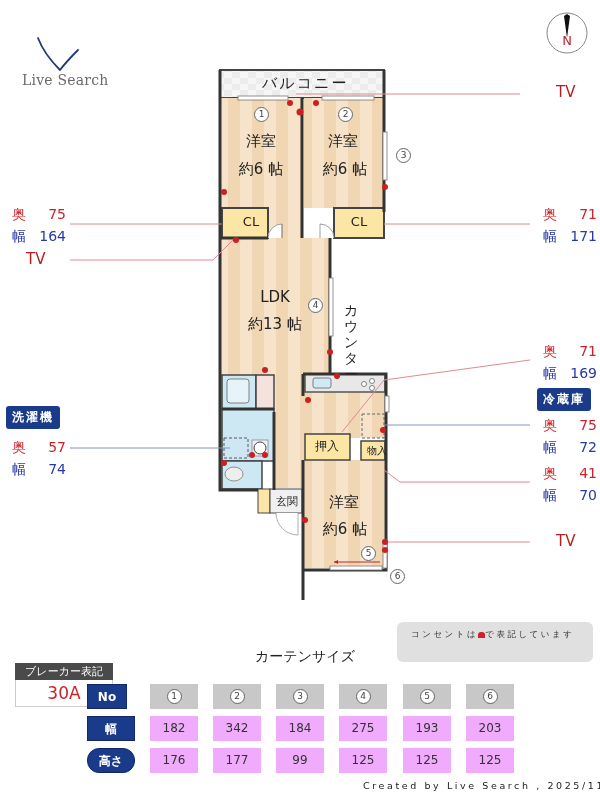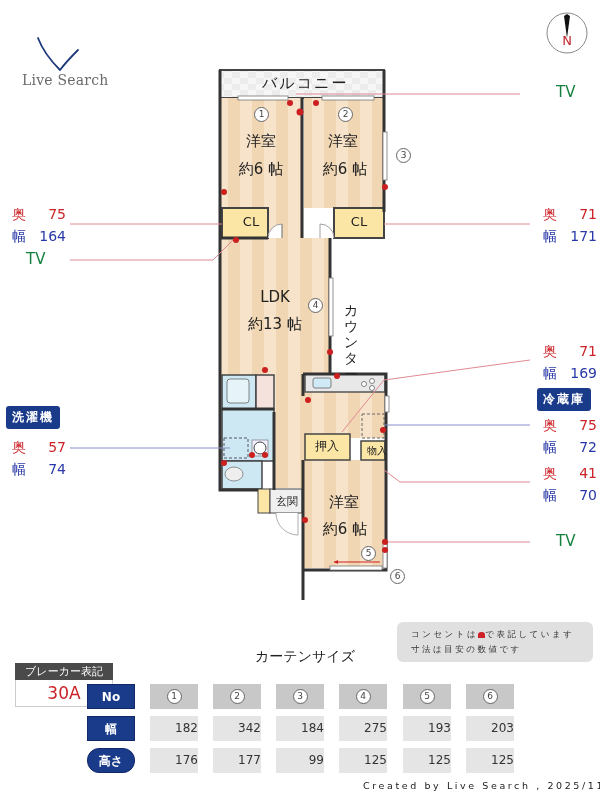--- a/index.html
+++ b/index.html
@@ -14,41 +14,41 @@
   
   .compass { left: 545px; top: 10px; width: 44px; height: 46px; }
   .compass-n { position: absolute; left: 0; width: 44px; top: 23px; text-align: center; font-size: 13px; color: #c0262c; }
 
   
   .lbl-red { color: #cc2228; font-size: 14px; }
   .lbl-blue { color: #2838a8; font-size: 14px; }
   .lbl-row { white-space: nowrap; line-height: 22px; }
   .lbl-row .k { display: inline-block; width: 24px; }
   .lbl-row .v { display: inline-block; width: 30px; text-align: right; }
-  .tv { font-size: 15px; color: #15803d; }
+  .tv { font-size: 15px; color: #b91c1c; }
   .badge { background: #1a3a8a; color: #fff; font-size: 12px; font-weight: bold; letter-spacing: 2px; border-radius: 3px; padding: 3px 6px; white-space: nowrap; }
 
   
   .fp { left: 0; top: 0; width: 600px; height: 610px; }
 
   
   .breaker { left: 15px; top: 646px; width: 98px; margin-top: 17px; }
   .breaker-head { background: #4a4a4a; color: #fff; font-size: 11px; text-align: center; height: 17px; line-height: 17px; }
   .breaker-val { border: 1px solid #ccc; border-top: none; height: 27px; line-height: 27px; text-align: center; font-size: 17px; color: #cc2228; }
 
   
   .note { left: 397px; top: 622px; width: 196px; height: 40px; background: #e0e0e0; border-radius: 6px; padding: 5px 0 0 14px; font-size: 8.5px; color: #333; letter-spacing: 2.5px; line-height: 15px; }
   .note .dot { display: inline-block; width: 7px; height: 6px; background: #cc2228; border-radius: 3px 3px 0 0; vertical-align: middle; }
 
   
   .curtain-title { left: 250px; top: 648px; width: 110px; text-align: center; font-size: 14px; color: #222; white-space: nowrap; }
   .ct-cell { position: absolute; height: 25px; line-height: 25px; text-align: center; font-size: 12px; color: #333; }
   .ct-head { background: #1a3a8a; color: #fff; font-weight: bold; font-size: 12px; border: 1px solid #12286a; }
   .ct-num { background: #c8c8c8; }
-  .ct-val { background: #e5e5e5; text-align: right; }
+  .ct-val { background: #f0abfc; }
   .circ { display: inline-block; width: 15px; height: 15px; line-height: 13px; border: 1px solid #666; border-radius: 50%; background: #fff; font-size: 9px; text-align: center; vertical-align: middle; color: #444; }
 
   .footer { left: 363px; top: 780px; font-size: 9.5px; letter-spacing: 2.6px; color: #222; white-space: nowrap; }
 </style>
 </head>
 <body>
 
 <div class="abs logo">
   <svg width="90" height="40" viewBox="0 0 90 40">
     <path d="M16 2 Q22 18 38 34 Q44 26 56 14" stroke="#1e3a7a" stroke-width="1.8" fill="none" stroke-linecap="round"></path>
@@ -251,27 +251,26 @@
 
 <div class="abs breaker">
   <div class="breaker-head">ブレーカー表記</div>
   <div class="breaker-val">30A</div>
 </div>
 
 <div class="abs note">
   <div>
     <span>コンセントは</span><span class="dot"></span><span>で表記しています</span>
   </div>
-  <div>寸法は目安の数値です</div>
 </div>
 
 <div class="abs curtain-title">カーテンサイズ</div>
 
 <div>
-  <div class="ct-cell ct-head" style="left:87px; top:684px; width:48px;">No</div>
+  <div class="ct-cell ct-head" style="left:87px; top:684px; width:40px;">No</div>
   <div class="ct-cell ct-head" style="left:87px; top:716px; width:48px;">幅</div>
   <div class="ct-cell ct-head" style="left:87px; top:748px; width:48px;border-radius:12px;">高さ</div>
 
   <div class="ct-cell ct-num" style="left:150px; top:684px; width:48px;"><span class="circ">1</span></div>
   <div class="ct-cell ct-num" style="left:213px; top:684px; width:48px;"><span class="circ">2</span></div>
   <div class="ct-cell ct-num" style="left:276px; top:684px; width:48px;"><span class="circ">3</span></div>
   <div class="ct-cell ct-num" style="left:339px; top:684px; width:48px;"><span class="circ">4</span></div>
   <div class="ct-cell ct-num" style="left:403px; top:684px; width:48px;"><span class="circ">5</span></div>
   <div class="ct-cell ct-num" style="left:466px; top:684px; width:48px;"><span class="circ">6</span></div>
 

